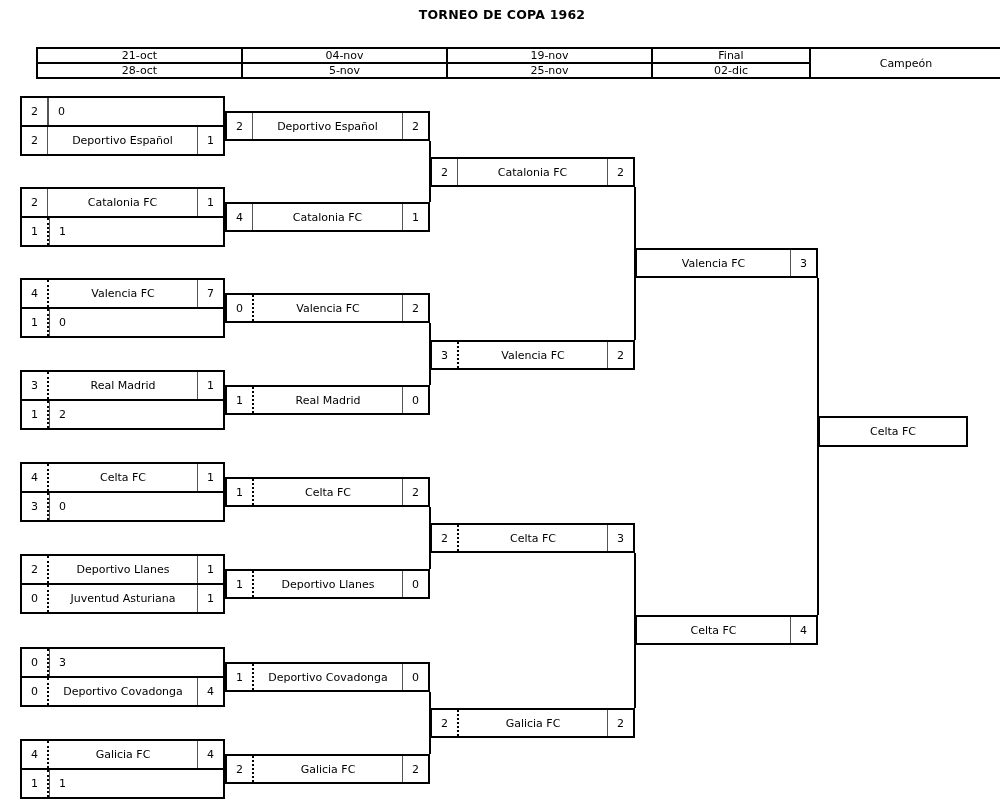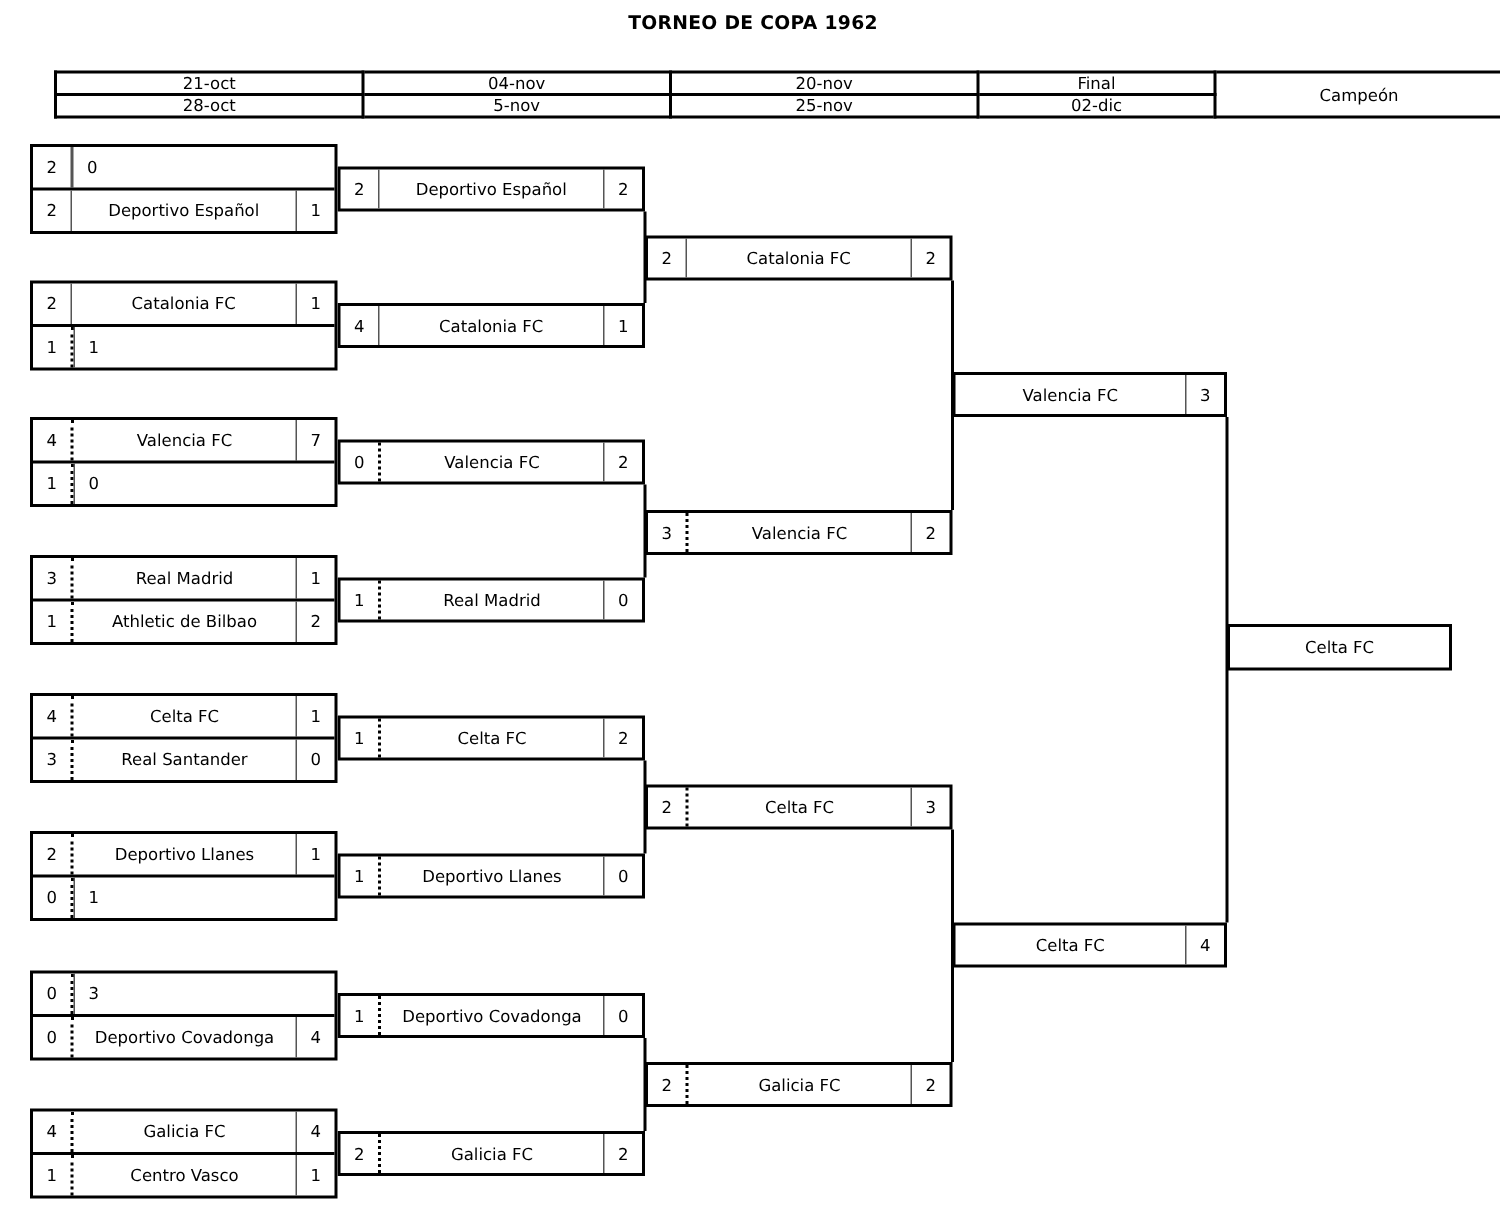--- a/index.html
+++ b/index.html
@@ -35,21 +35,21 @@
       <col style="width:205px">
       <col style="width:205px">
       <col style="width:205px">
       <col style="width:158px">
       <col style="width:192px">
     </colgroup>
   <tbody>
       <tr>
     <td>21-oct</td>
     <td>04-nov</td>
-    <td>20-nov</td>
+    <td>19-nov</td>
     <td>Final</td>
     <td rowspan="2">Campeón</td>
   </tr>
   <tr>
     <td>28-oct</td>
     <td>5-nov</td>
     <td>25-nov</td>
     <td>02-dic</td>
   </tr>
 </tbody>
@@ -92,46 +92,45 @@
 </div>
 
 <div class="box match" style="top:370px">
   <div class="trow">
     <div class="cell score sep-dot">3</div>
     <div class="cell name">Real Madrid</div>
     <div class="cell score sep-r">1</div>
   </div>
   <div class="trow">
     <div class="cell score sep-dot">1</div>
-    <div class="cell name">Athletic de Bilbao</div>
     <div class="cell score sep-r">2</div>
   </div>
 </div>
 
 <div class="box match" style="top:462px">
   <div class="trow">
     <div class="cell score sep-dot">4</div>
     <div class="cell name">Celta FC</div>
     <div class="cell score sep-r">1</div>
   </div>
   <div class="trow">
     <div class="cell score sep-dot">3</div>
-    <div class="cell name">Real Santander</div>
     <div class="cell score sep-r">0</div>
   </div>
 </div>
 
 <div class="box match" style="top:554px">
   <div class="trow">
     <div class="cell score sep-dot">2</div>
     <div class="cell name">Deportivo Llanes</div>
     <div class="cell score sep-r">1</div>
   </div>
   <div class="trow">
     <div class="cell score sep-dot">0</div>
+    <div class="cell name">Juventud Asturiana</div>
     <div class="cell score sep-r">1</div>
   </div>
 </div>
 
 <div class="box match" style="top:647px">
   <div class="trow">
     <div class="cell score sep-dot">0</div>
     <div class="cell score sep-r">3</div>
   </div>
   <div class="trow">
@@ -142,21 +141,20 @@
 </div>
 
 <div class="box match" style="top:739px">
   <div class="trow">
     <div class="cell score sep-dot">4</div>
     <div class="cell name">Galicia FC</div>
     <div class="cell score sep-r">4</div>
   </div>
   <div class="trow">
     <div class="cell score sep-dot">1</div>
-    <div class="cell name">Centro Vasco</div>
     <div class="cell score sep-r">1</div>
   </div>
 </div>
 
 <div class="box single" style="left:225px;top:111px">
   <div class="cell score sep-sol">2</div>
   <div class="cell name">Deportivo Español</div>
   <div class="cell score sep-r">2</div>
 </div>
 <div class="box single" style="left:225px;top:202px">

